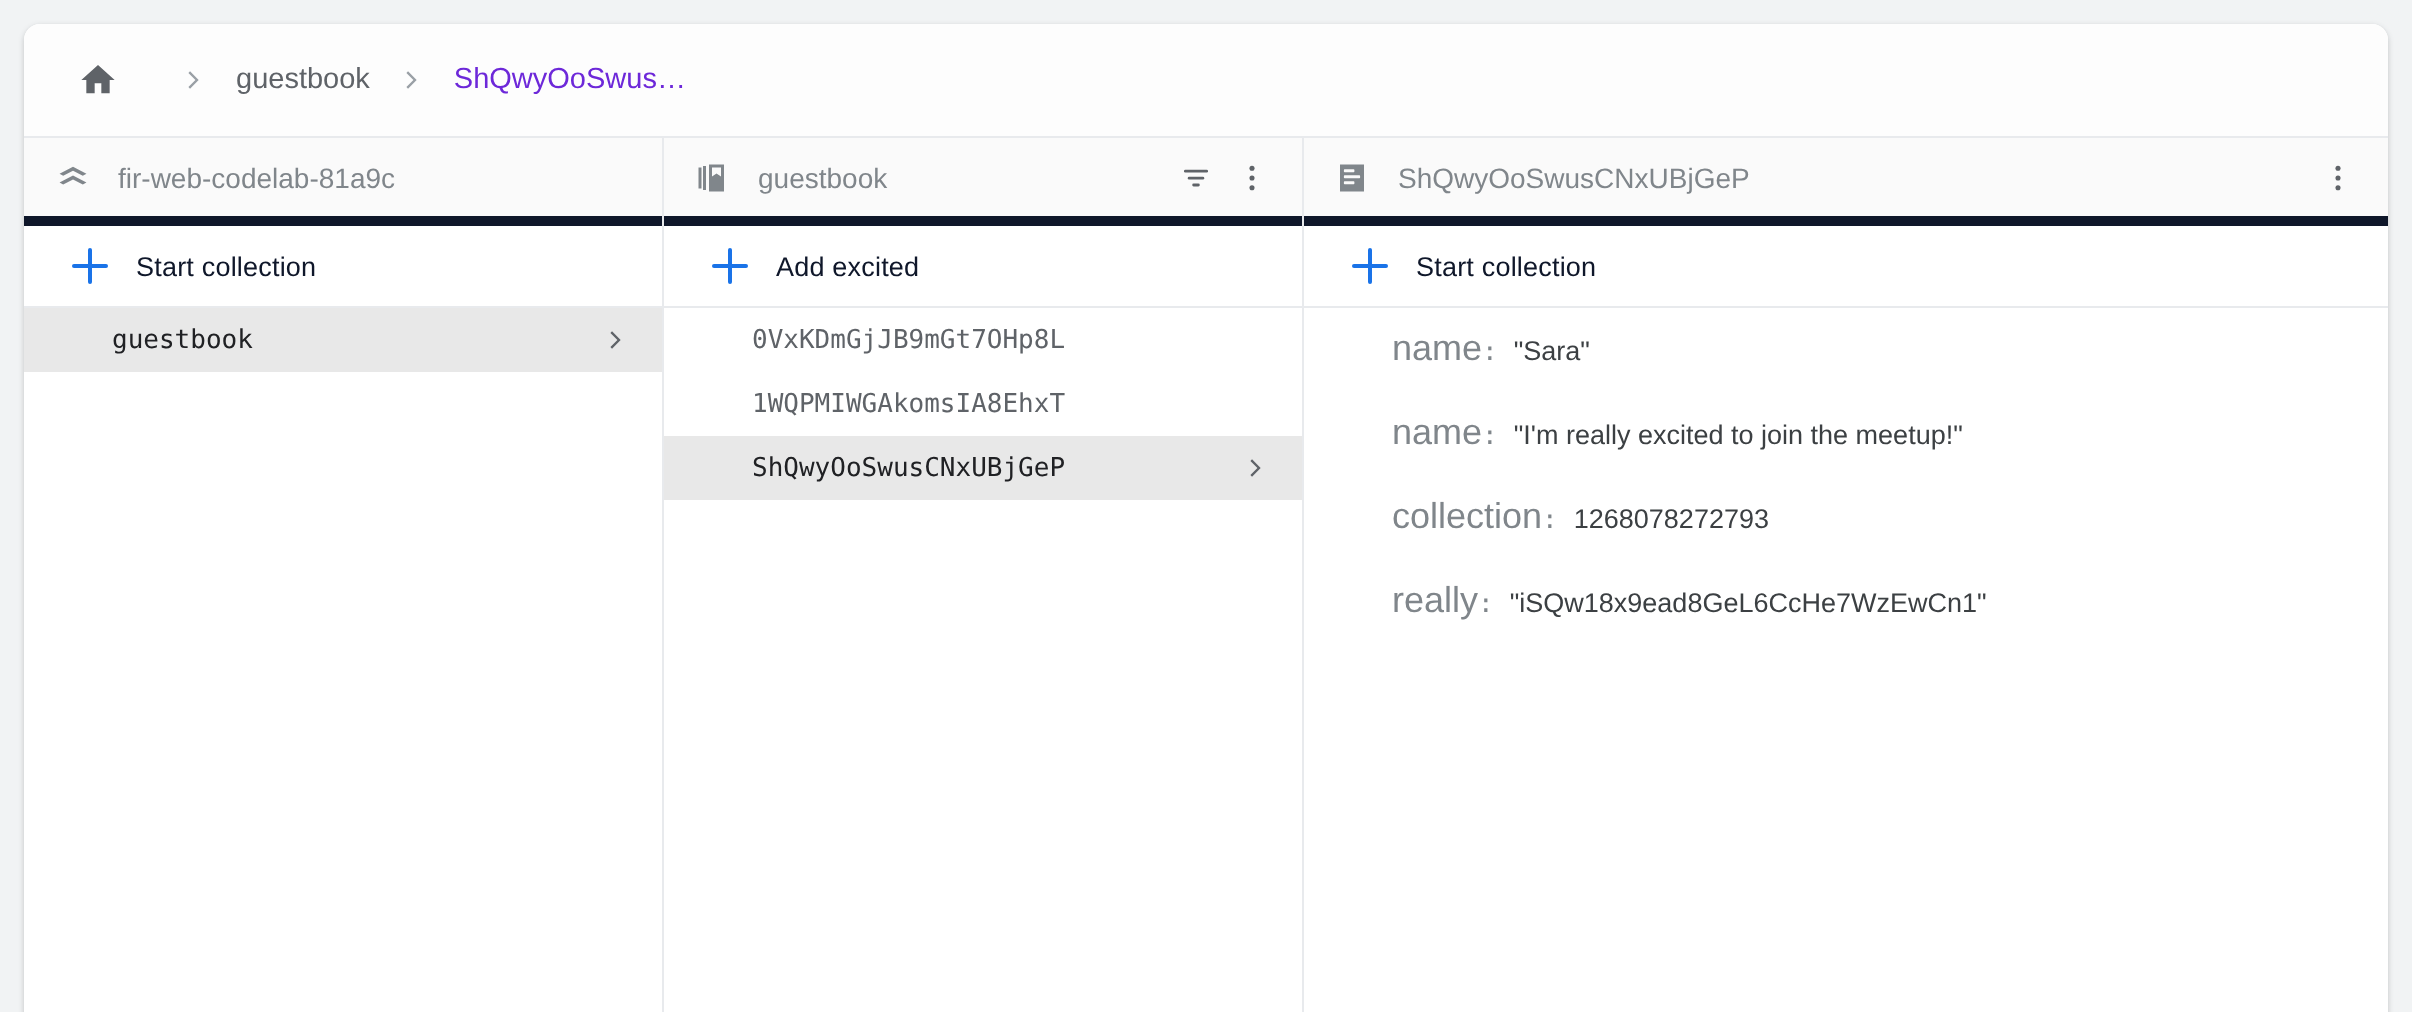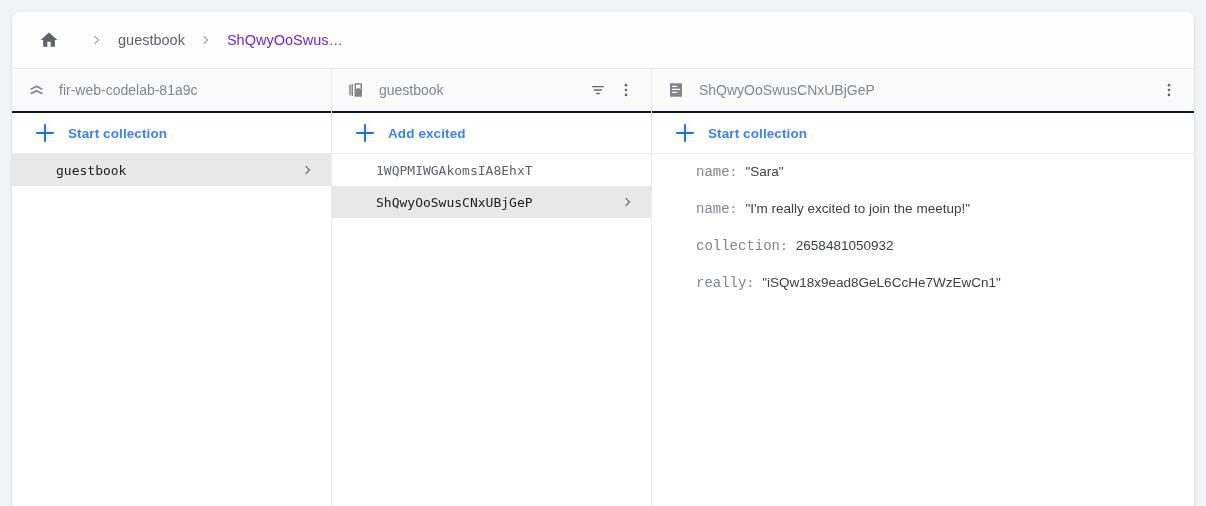--- a/index.html
+++ b/index.html
@@ -73,21 +73,21 @@
   .panel-mid    { width: 320px; border-right: 1px solid #e8eaed; }
   .panel-right  { flex: 1; }
 
   .panel-header {
     height: 44px;
     flex: none;
     display: flex;
     align-items: center;
     padding: 0 14px 0 14px;
     background: #fafafa;
-    border-bottom: 2px solid #0f172a;
+    border-bottom: 5px solid #0f172a;
   }
   .panel-header .phicon {
     width: 20px; height: 20px;
     flex: none;
     display: flex; align-items: center; justify-content: center;
     margin-right: 13px;
   }
   .panel-header .phicon svg { fill: #80868b; display: block; }
   .panel-title {
     font-size: 14px;
@@ -113,23 +113,23 @@
     flex-direction: column;
   }
 
   
   .action-link {
     height: 40px;
     flex: none;
     display: flex;
     align-items: center;
     padding-left: 24px;
-    color: #3b82f6;
+    color: #0f172a;
     font-size: 13.5px;
-    font-weight: bold;
+    font-weight: normal;
     cursor: pointer;
     letter-spacing: .1px;
   }
   .plus {
     width: 18px; height: 18px;
     margin-right: 14px;
     flex: none;
     position: relative;
   }
   .plus::before, .plus::after {
@@ -171,22 +171,22 @@
   
   .fields { padding: 10px 0 0 44px; }
   .field {
     display: flex;
     align-items: baseline;
     margin-bottom: 21px;
     font-size: 13.5px;
     white-space: nowrap;
   }
   .field-key {
-    font-family: Liberation Mono, monospace;
-    font-size: 14px;
+    font-family: Liberation Sans, sans-serif;
+    font-size: 18px;
     color: #80868b;
     flex: none;
   }
   .field-colon {
     font-family: "DejaVu Sans Mono", "Liberation Mono", monospace;
     font-size: 13px;
     color: #80868b;
     margin-right: 8px;
     flex: none;
   }
@@ -279,20 +279,24 @@
         </span>
       </div>
       <div class="panel-body">
         <div class="action-link">
           <span class="plus"></span>
           <span>Add excited</span>
         </div>
         <div class="divider"></div>
         <div class="list">
           <div class="row doc">
+            <span class="label">0VxKDmGjJB9mGt7OHp8L</span>
+
+          </div>
+          <div class="row doc">
             <span class="label">1WQPMIWGAkomsIA8EhxT</span>
 
           </div>
           <div class="row doc selected">
             <span class="label">ShQwyOoSwusCNxUBjGeP</span>
             <span class="chev">
               <svg width="14" height="14" viewBox="0 0 24 24">
                   <path d="M8.6 4.6 7.2 6l6 6-6 6 1.4 1.4L16 12z"></path>
                 </svg>
             </span>
@@ -335,21 +339,21 @@
             <span class="field-val">"Sara"</span>
           </div>
           <div class="field">
             <span class="field-key">name</span>
             <span class="field-colon">:</span>
             <span class="field-val">"I'm really excited to join the meetup!"</span>
           </div>
           <div class="field">
             <span class="field-key">collection</span>
             <span class="field-colon">:</span>
-            <span class="field-val">2658481050932</span>
+            <span class="field-val">1268078272793</span>
           </div>
           <div class="field">
             <span class="field-key">really</span>
             <span class="field-colon">:</span>
             <span class="field-val">"iSQw18x9ead8GeL6CcHe7WzEwCn1"</span>
           </div>
         </div>
       </div>
     </div>
 

